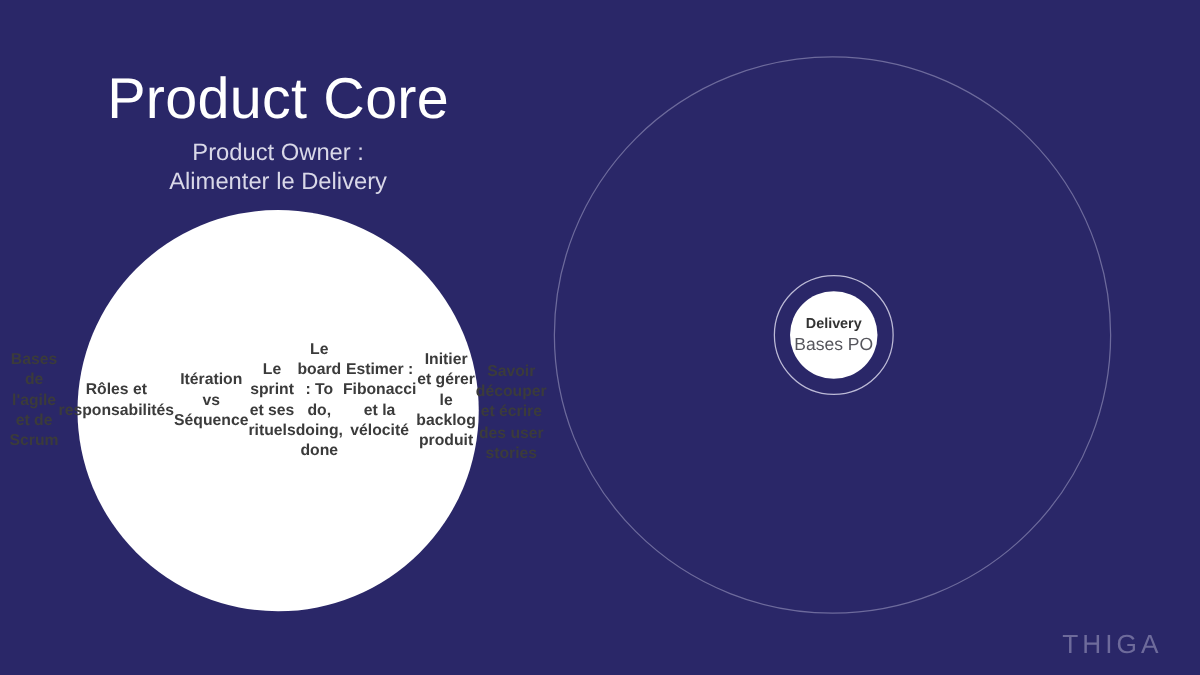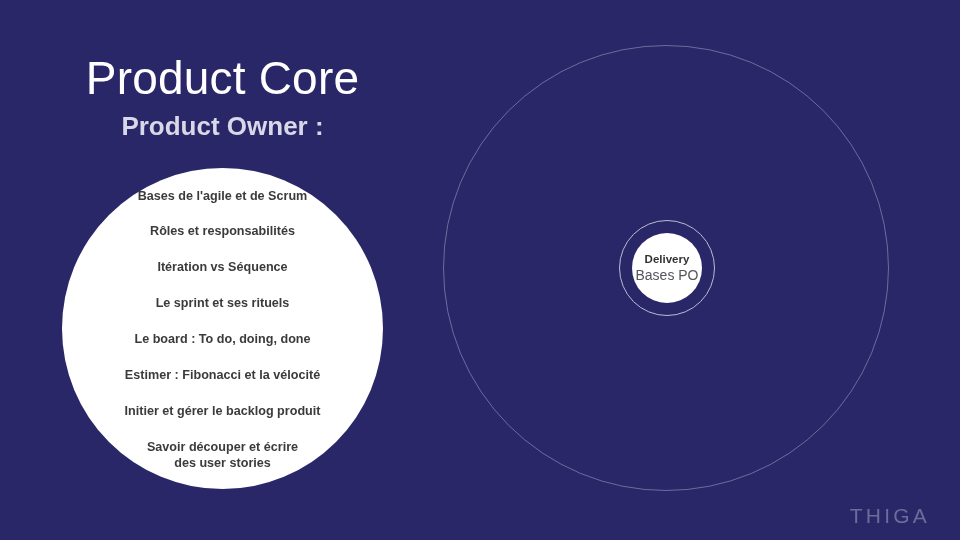--- a/index.html
+++ b/index.html
@@ -32,22 +32,22 @@
   #page-title {
     font-size: 46px;
     font-weight: 300;
     color: #ffffff;
     letter-spacing: 0.2px;
     line-height: 1.05;
     margin: 6px;
   }
   #subtitle {
     margin-top: 9px;
-    font-size: 26px;
-    font-weight: 700;
+    font-size: 19px;
+    font-weight: 400;
     color: #d9d8e8;
     line-height: 1.22;
   }
   #subtitle .sub-line {
     display: block;
     white-space: pre;
   }
 
   
   #outline-circle {
@@ -103,21 +103,20 @@
   
   #topics-circle {
     position: absolute;
     left: 62px;
     top: 168px;
     width: 321px;
     height: 321px;
     border-radius: 50%;
     background: #ffffff;
     display: flex;
-    flex-direction: column;
     align-items: center;
     justify-content: center;
     box-sizing: border-box;
     padding-top: 2px;
   }
   .topic-item {
     font-size: 12.6px;
     font-weight: bold;
     color: #3b3b3b;
     line-height: 1.3;
@@ -145,20 +144,21 @@
 <body>
 
 <div id="slide">
 
   <div id="outline-circle"></div>
 
   <div id="title-block">
     <div id="page-title">Product Core</div>
     <div id="subtitle">
       <span class="sub-line">Product Owner :</span>
+      <span class="sub-line">Alimenter le Delivery</span>
     </div>
   </div>
 
   <div id="topics-circle">
     <div class="topic-item">Bases de l'agile et de Scrum</div>
     <div class="topic-item">Rôles et responsabilités</div>
     <div class="topic-item">Itération vs Séquence</div>
     <div class="topic-item">Le sprint et ses rituels</div>
     <div class="topic-item">Le board : To do, doing, done</div>
     <div class="topic-item">Estimer :  Fibonacci et la vélocité</div>

